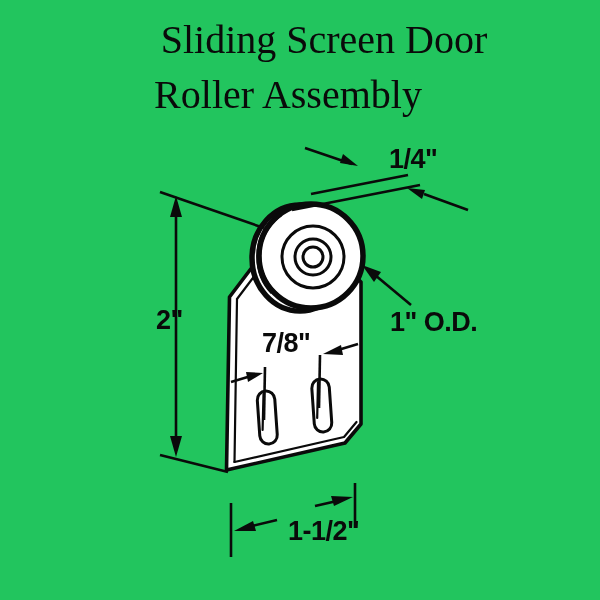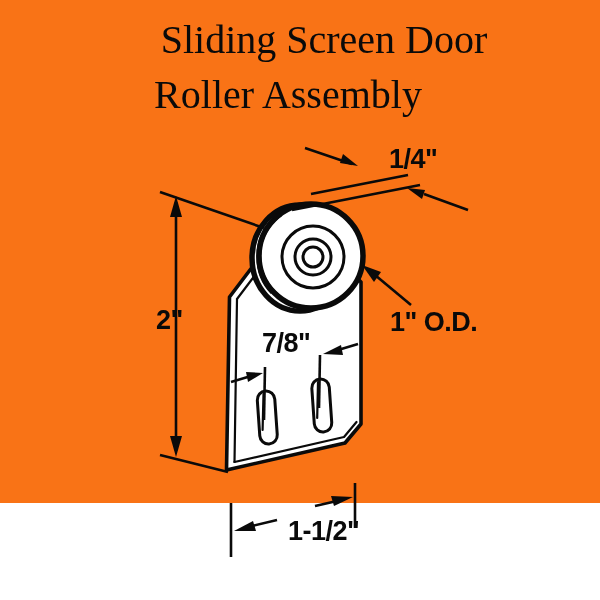--- a/index.html
+++ b/index.html
@@ -9,22 +9,22 @@
   }
   body {
     width: 600px;
     height: 600px;
     overflow: hidden;
     font-family: "Liberation Sans", sans-serif;
   }
   #page {
     position: relative;
     width: 600px;
-    height: 503px;
-    background: #f97316;
+    height: 600px;
+    background: #22c55e;
   }
   #diagram {
     position: absolute;
     left: 0;
     top: 0;
     width: 600px;
     height: 600px;
     display: block;
   }
   .title-text {

